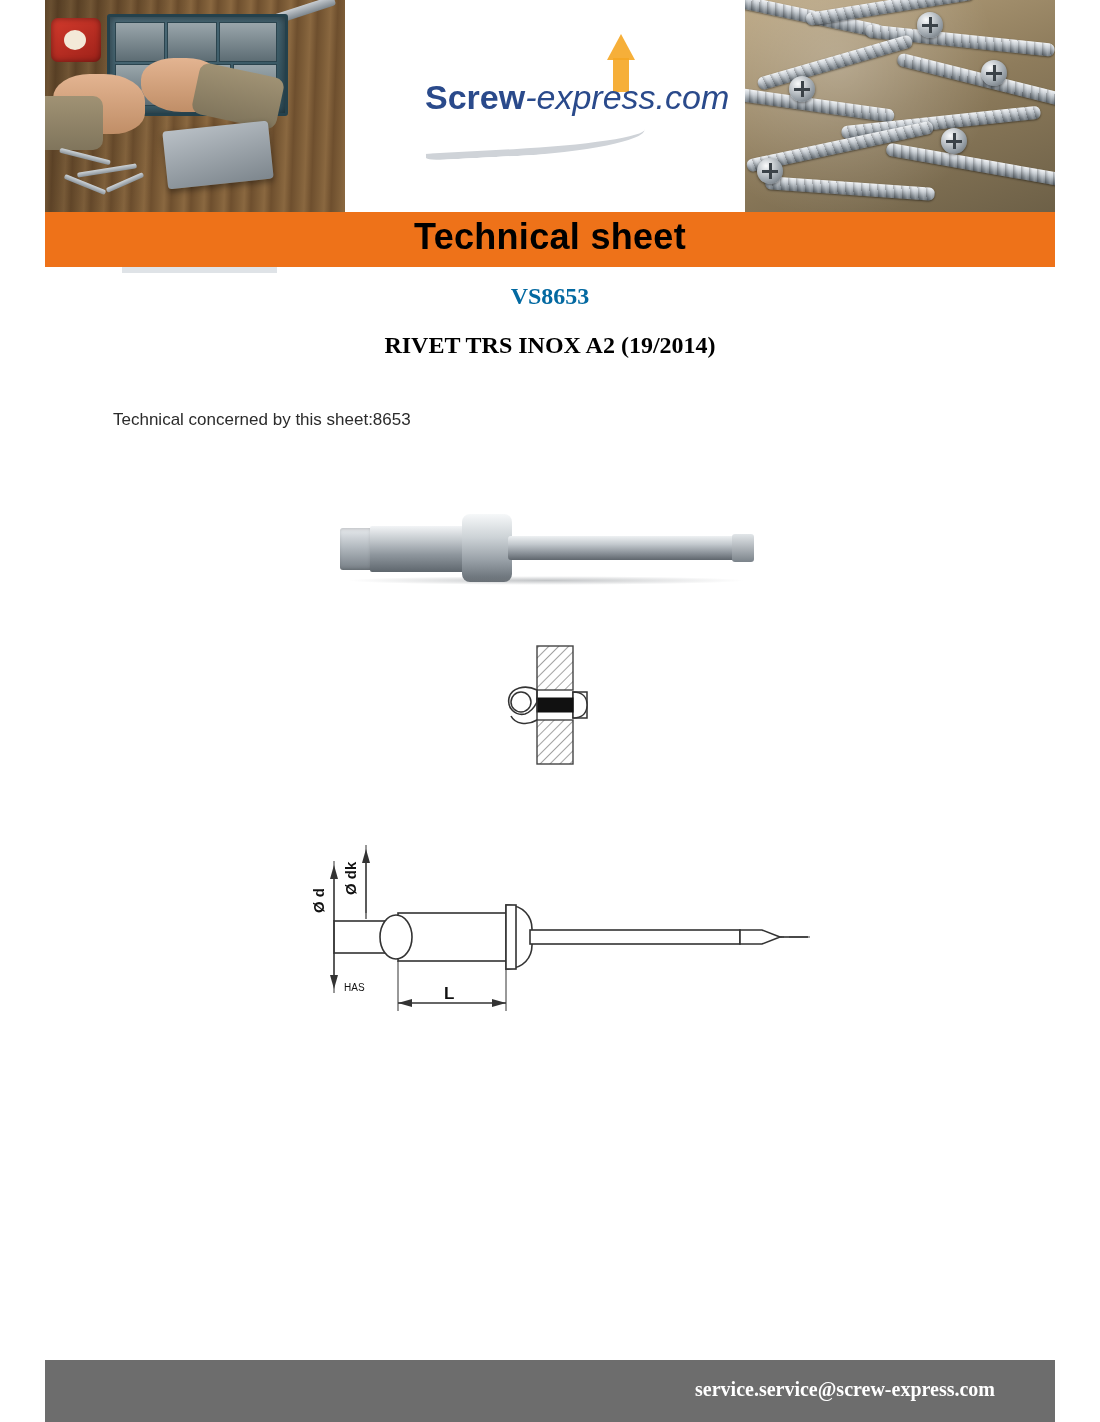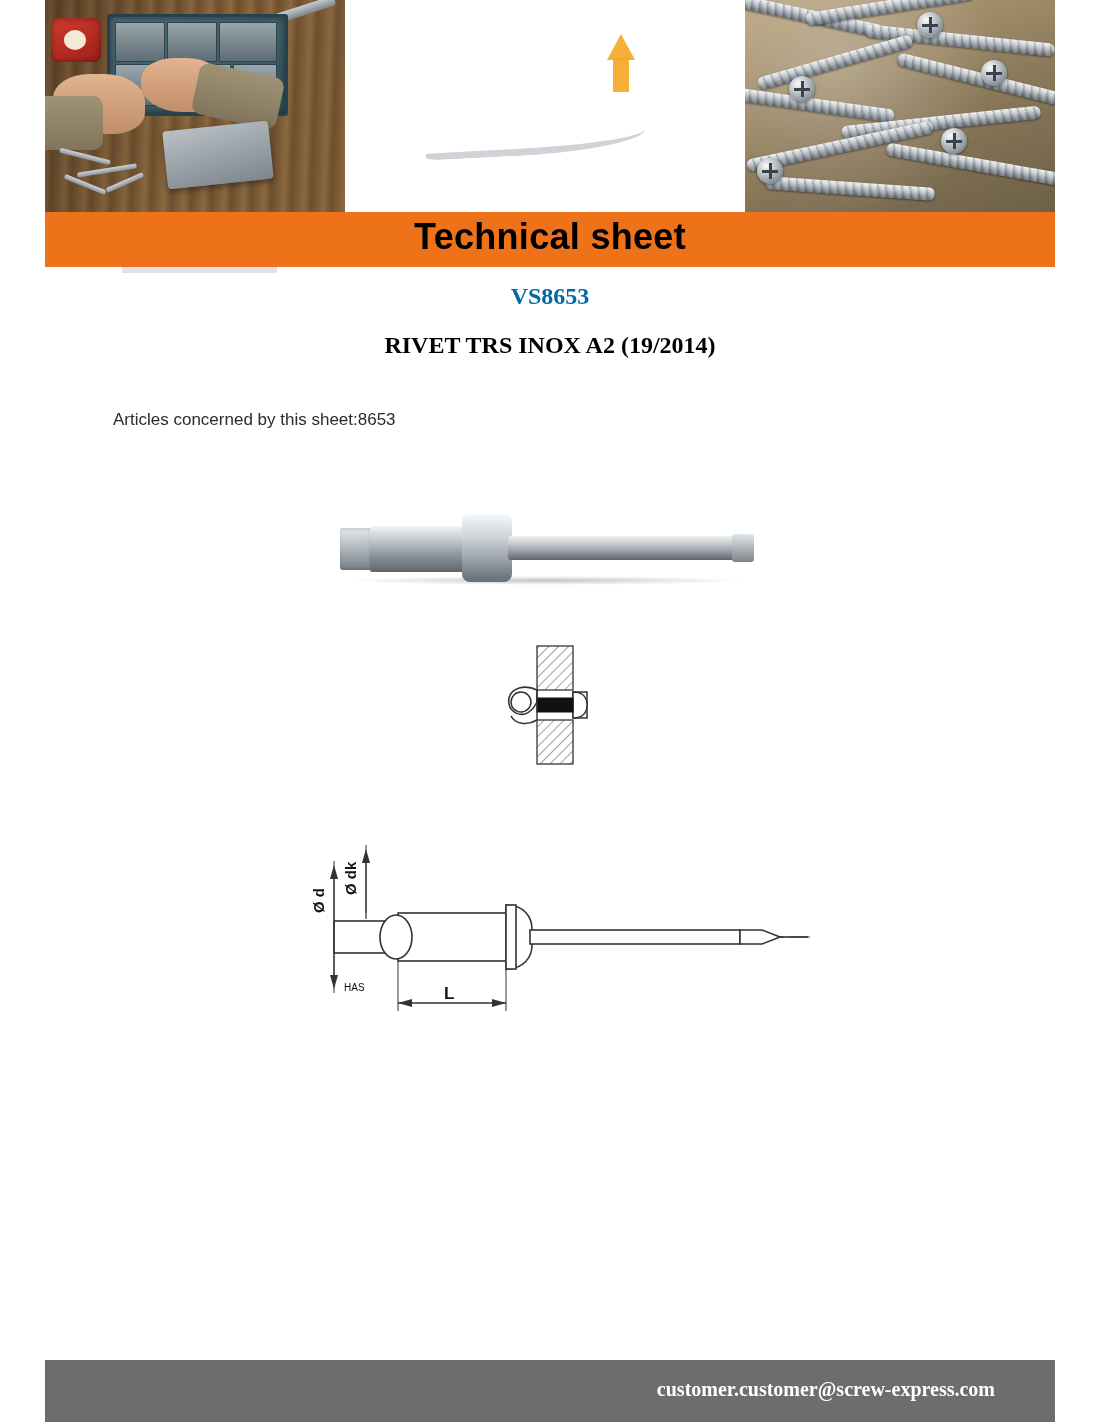--- a/index.html
+++ b/index.html
@@ -374,20 +374,23 @@
         <i style="left:0;top:4px;width:52px;transform:rotate(14deg);"></i>
         <i style="left:18px;top:18px;width:60px;transform:rotate(-9deg);"></i>
         <i style="left:4px;top:32px;width:44px;transform:rotate(22deg);"></i>
         <i style="left:46px;top:30px;width:40px;transform:rotate(-24deg);"></i>
       </div>
     </div>
 
     <div class="brand-block">
       <div class="brand-arrow"></div>
       <div class="brand-arrow2"></div>
+      <div class="brand-text">
+        <span class="b1">Screw</span><span class="b2">-express.com</span>
+      </div>
       <div class="brand-swoosh"></div>
     </div>
 
     <div class="header-photo-right">
       <div class="hp-r-bg"></div>
       <div class="hp-r-screw" style="left:-10px;top:10px;width:150px;transform:rotate(12deg);"></div>
       <div class="hp-r-screw gold" style="left:60px;top:0px;width:170px;transform:rotate(-9deg);"></div>
       <div class="hp-r-screw" style="left:120px;top:34px;width:190px;transform:rotate(6deg);"></div>
       <div class="hp-r-screw gold" style="left:10px;top:56px;width:160px;transform:rotate(-16deg);"></div>
       <div class="hp-r-screw" style="left:150px;top:74px;width:180px;transform:rotate(14deg);"></div>
@@ -404,21 +407,21 @@
     </div>
   </div>
 
   <div class="banner">
     <div class="banner-title">Technical sheet</div>
   </div>
   <div class="banner-stub"></div>
 
   <div class="doc-ref">VS8653</div>
   <div class="doc-title">RIVET TRS INOX A2 (19/2014)</div>
-  <div class="articles-line">Articles concerned by this sheet:8653</div>
+  <div class="articles-line">Technical concerned by this sheet:8653</div>
 
   <div class="fig-photo">
     <div class="rp-head"></div>
     <div class="rp-body"></div>
     <div class="rp-flange"></div>
     <div class="rp-mandrel"></div>
     <div class="rp-tip"></div>
     <div class="rp-shadow"></div>
   </div>
 
@@ -483,18 +486,18 @@
       <line x1="88" y1="136" x2="88" y2="186" stroke="#333" stroke-width="1"></line>
       <line x1="196" y1="144" x2="196" y2="186" stroke="#333" stroke-width="1"></line>
       <line x1="88" y1="178" x2="196" y2="178" stroke="#333" stroke-width="1.4"></line>
       <polygon points="88,178 102,174 102,182" fill="#333"></polygon>
       <polygon points="196,178 182,174 182,182" fill="#333"></polygon>
       <text x="134" y="174" font-family="Liberation Sans, sans-serif" font-size="17" font-weight="bold" fill="#111">L</text>
     </svg>
   </div>
 
   <div class="footer">
-    <div class="footer-mail">customer.customer@screw-express.com</div>
+    <div class="footer-mail">service.service@screw-express.com</div>
   </div>
 
   <div class="edge-left"></div>
   <div class="edge-right"></div>
 </div>
 
 </body></html>

